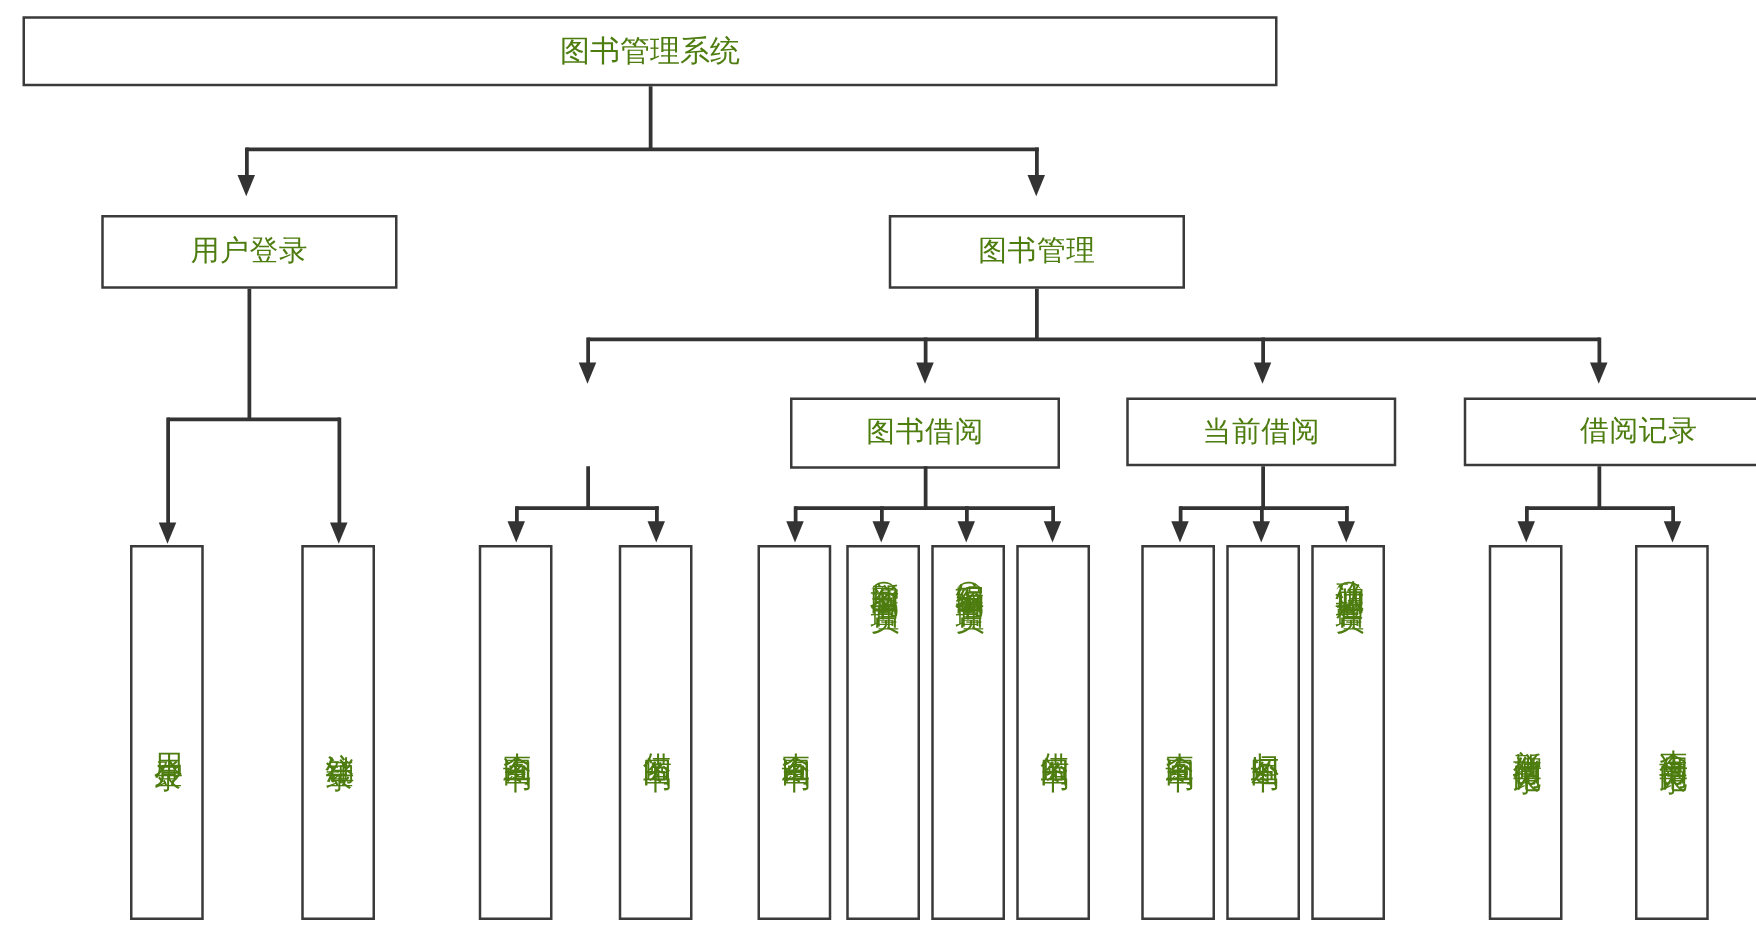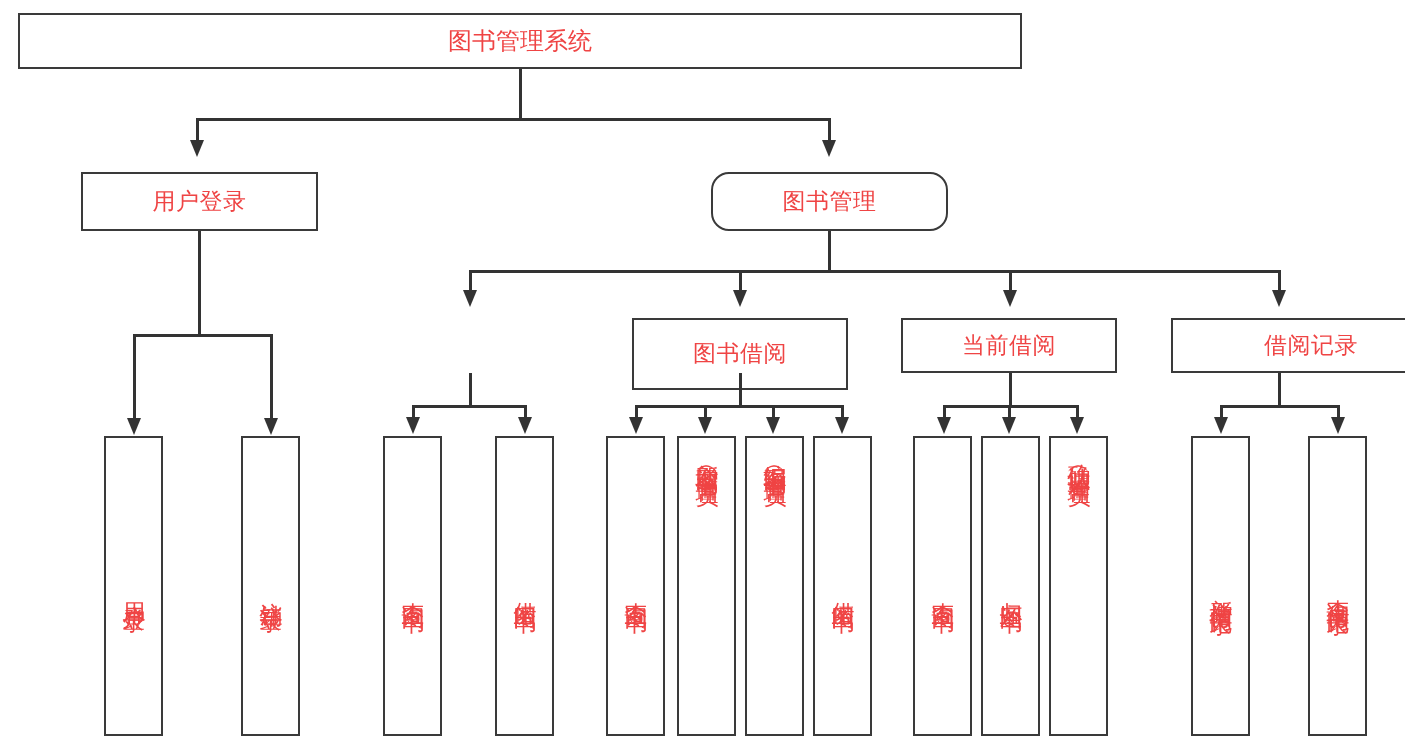--- a/index.html
+++ b/index.html
@@ -19,21 +19,21 @@
   
   .node{
     position:absolute;
     box-sizing:border-box;
     background:#ffffff;
     border:2.6px solid #3a3a3a;
     display:flex;
     align-items:center;
     justify-content:center;
     text-align:center;
-    color:#ef4444;
+    color:#4d7c0f;
     line-height:1.12;
   }
   .node.h{            
     font-size:23px;
     letter-spacing:.5px;
   }
   .node.title{
     font-size:24px;
   }
   .node.v{            
@@ -84,21 +84,21 @@
   <div class="ln h" style="left:197px;top:118px;width:634px;"></div>
 
   <div class="ln v" style="left:196px;top:118px;height:22px;"></div>
   <div class="arrow" style="left:190px;top:140px;"></div>
 
   <div class="ln v" style="left:828px;top:118px;height:22px;"></div>
   <div class="arrow" style="left:822px;top:140px;"></div>
 
   <div class="node h" style="left:81px;top:172px;width:237px;height:59px;">用户登录</div>
 
-  <div class="node h" style="left:711px;top:172px;width:237px;height:59px;border-radius:18px;">图书管理</div>
+  <div class="node h" style="left:711px;top:172px;width:237px;height:59px;">图书管理</div>
 
   <div class="ln v" style="left:198px;top:231px;height:104px;"></div>
   <div class="ln h" style="left:134px;top:334px;width:138px;"></div>
   <div class="ln v" style="left:133px;top:334px;height:86px;"></div>
   <div class="arrow" style="left:127px;top:418px;"></div>
   <div class="ln v" style="left:270px;top:334px;height:86px;"></div>
   <div class="arrow" style="left:264px;top:418px;"></div>
 
   <div class="ln v" style="left:828px;top:231px;height:40px;"></div>
   <div class="ln h" style="left:470px;top:270px;width:810px;"></div>
@@ -108,21 +108,21 @@
 
   <div class="ln v" style="left:739px;top:270px;height:22px;"></div>
   <div class="arrow" style="left:733px;top:290px;"></div>
 
   <div class="ln v" style="left:1009px;top:270px;height:22px;"></div>
   <div class="arrow" style="left:1003px;top:290px;"></div>
 
   <div class="ln v" style="left:1278px;top:270px;height:22px;"></div>
   <div class="arrow" style="left:1272px;top:290px;"></div>
 
-  <div class="node h" style="left:632px;top:318px;width:216px;height:72px;">图书借阅</div>
+  <div class="node h" style="left:632px;top:318px;width:216px;height:57px;">图书借阅</div>
   <div class="node h" style="left:901px;top:318px;width:216px;height:55px;font-family:Liberation Serif, serif;">当前借阅</div>
   <div class="node h" style="left:1171px;top:318px;width:252px;height:55px;padding-left:28px;">借阅记录</div>
 
   <div class="ln v" style="left:469px;top:373px;height:33px;"></div>
   <div class="ln h" style="left:413px;top:405px;width:114px;"></div>
   <div class="ln v" style="left:412px;top:405px;height:14px;"></div>
   <div class="arrow" style="left:406px;top:417px;"></div>
   <div class="ln v" style="left:524px;top:405px;height:14px;"></div>
   <div class="arrow" style="left:518px;top:417px;"></div>
 

